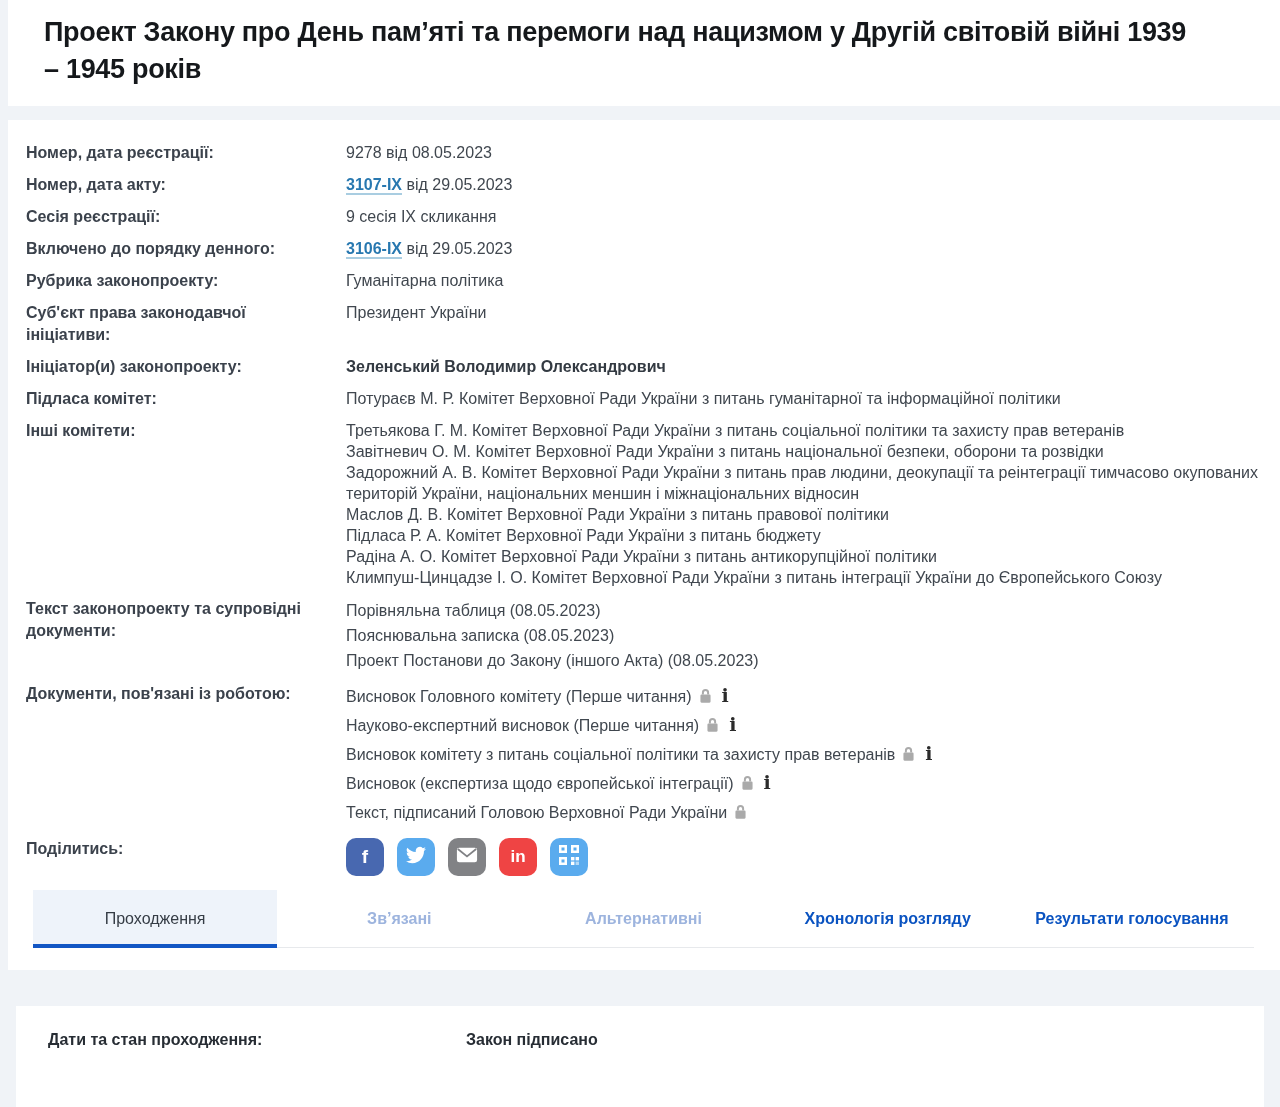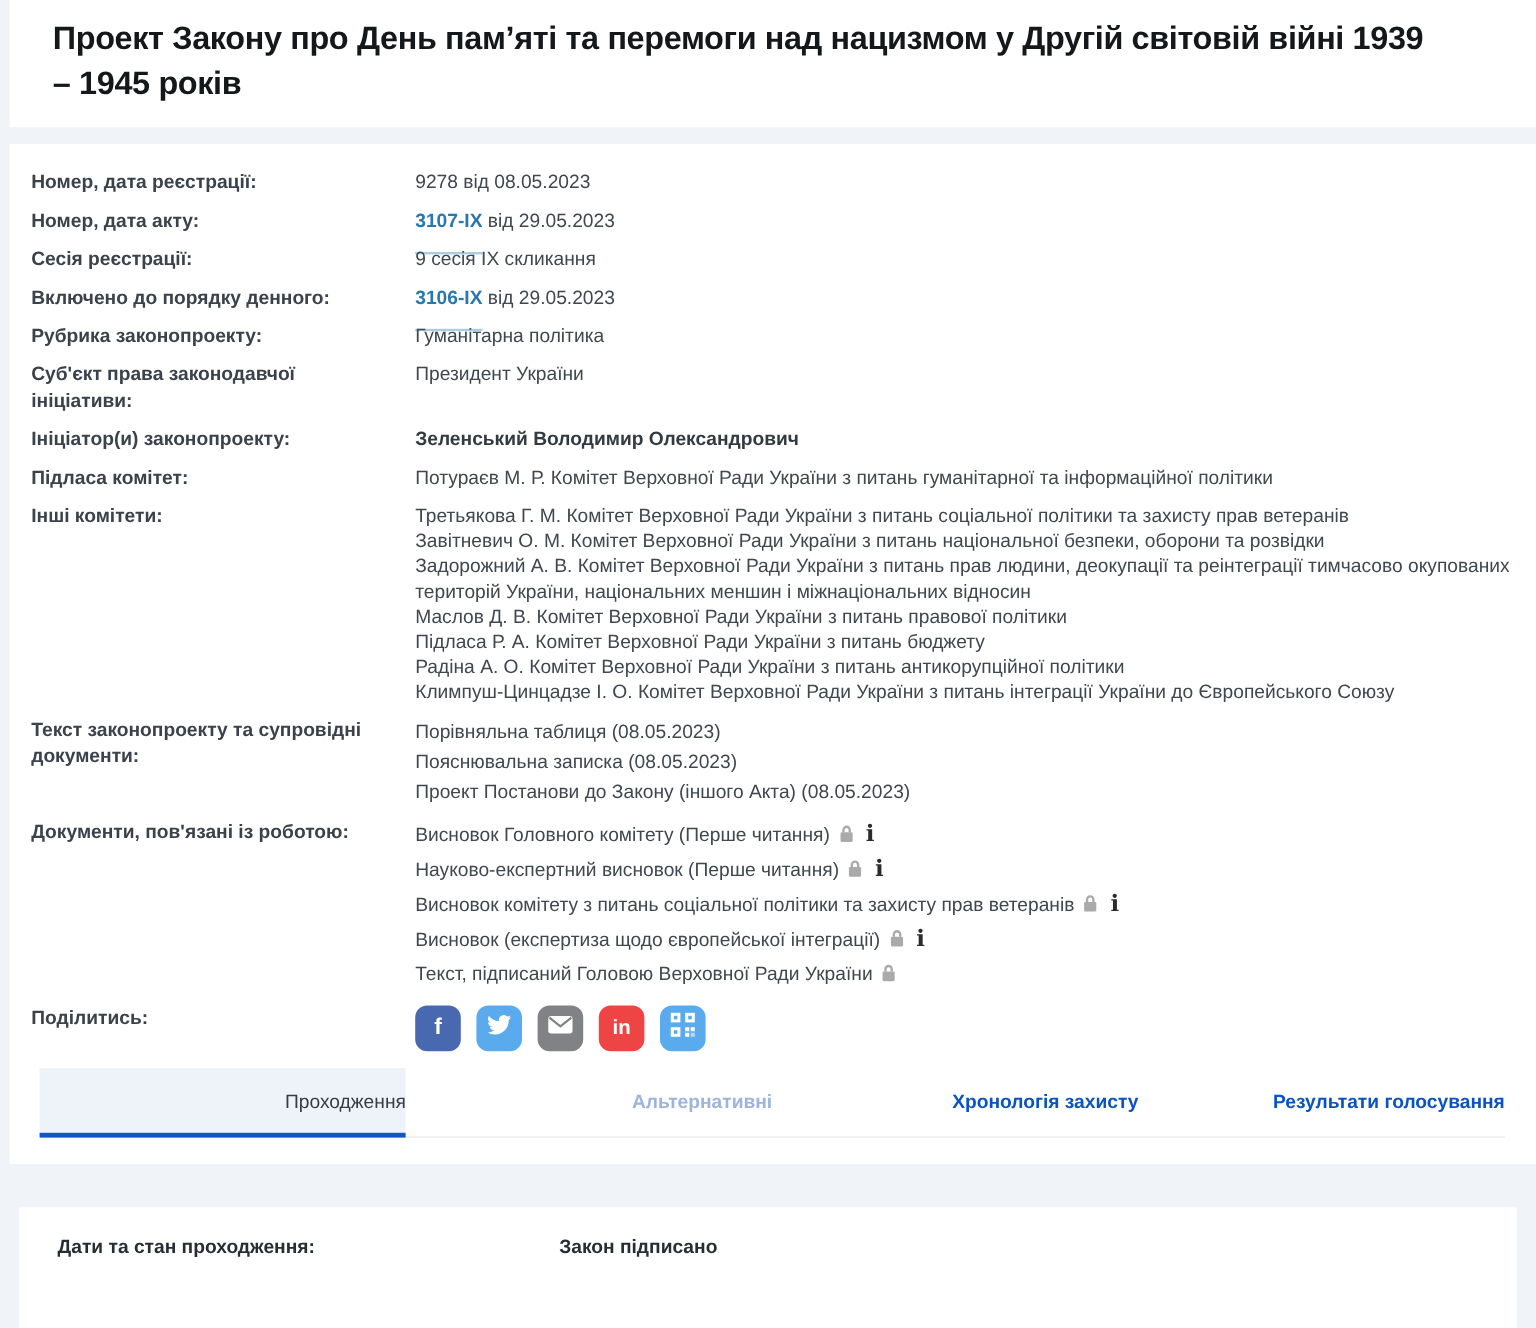--- a/index.html
+++ b/index.html
@@ -16,21 +16,21 @@
   .gap-lg { height:36px; }
 
   
   .details-panel { padding:22px 20px 22px 18px; }
   .row { display:flex; margin-bottom:10px; }
   .row .lbl { width:320px; flex:0 0 320px; font-weight:bold; color:#3b424c;
               font-size:16px; line-height:22px; padding-right:18px; }
   .row .val { font-size:16px; line-height:22px; color:#40474f; flex:1; }
   .row .val.bold { font-weight:bold; color:#333a42; }
   .doc-link { font-weight:bold; color:#2878b0; text-decoration:none;
-              border-bottom:2px solid #a9cde1; padding-bottom:17px; cursor:pointer;text-align:right; }
+              border-bottom:2px solid #a9cde1; padding-bottom:0px; cursor:pointer;text-align:right; }
   .multiline div { line-height:21px; }
   .doc-list div { line-height:25px; cursor:pointer; }
   .rel-list .rel-line { line-height:27px; }
   .rel-line .rel-text { cursor:pointer; }
   .lock-icon { display:inline-block; vertical-align:-2px; margin-left:6px; }
   .info-i { display:inline-block; margin-left:9px; font-family:"DejaVu Serif", serif;
             font-weight:bold; font-size:19px; color:#2b2b2b; cursor:pointer; line-height:1; }
 
   
   .share-row { display:flex; margin-top:10px; margin-bottom:4px; }
@@ -40,21 +40,21 @@
                color:#fff; font-weight:bold; font-size:19px; }
   .btn-facebook { background:#4868b0; }
   .btn-twitter  { background:#5aabee; }
   .btn-email    { background:#818285; }
   .btn-linkedin { background:#ef4444; font-size:17px; }
   .btn-qr       { background:#5aabee; }
 
   
   .tabs { display:flex; margin-top:14px; border-bottom:1px solid #e7e9ec;
           margin-left:7px; margin-right:6px; position:relative; }
-  .tab { flex:1 1 0; height:57px; display:flex; align-items:center; justify-content:flex-end;
+  .tab { flex:1 1 0; height:57px; display:flex; align-items:center; justify-content:center;
          font-size:16px; cursor:pointer; position:relative; }
   .tab.active { background:#eef3fa; color:#353c45; }
   .tab.active::after { content:""; position:absolute; left:0; right:0; bottom:-1px;
          height:4px; background:#1256c4; }
   .tab.disabled { color:#9db4de; font-weight:bold; }
   .tab.link { color:#0a53c1; font-weight:bold; }
 
   
   .table-panel { background:#fff; margin:0 16px; height:160px; padding-top:25px; }
   .t-row { display:flex; padding:0 32px; }
@@ -205,24 +205,27 @@
             </svg></span>
         </div>
     </div>
   </div>
 
   <div class="tabs">
     <div class="tab active">
         <span>Проходження</span>
       </div>
     <div class="tab disabled">
+        <span>Зв’язані</span>
+      </div>
+    <div class="tab disabled">
         <span>Альтернативні</span>
       </div>
     <div class="tab link">
-        <span>Хронологія захисту</span>
+        <span>Хронологія розгляду</span>
       </div>
     <div class="tab link">
         <span>Результати голосування</span>
       </div>
   </div>
 </div>
 
 <div class="gap-lg"></div>
 
 <div class="table-panel">

